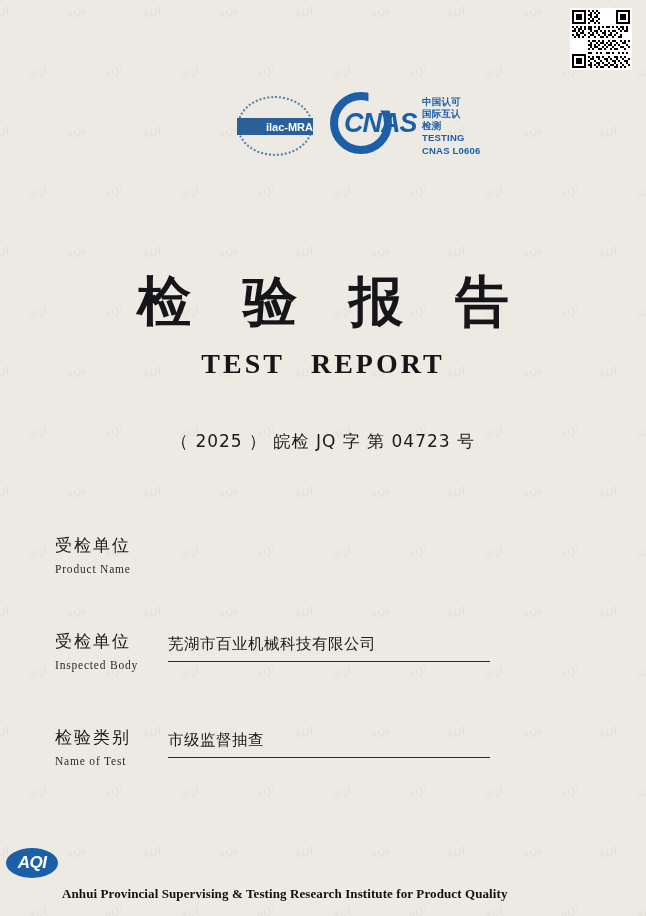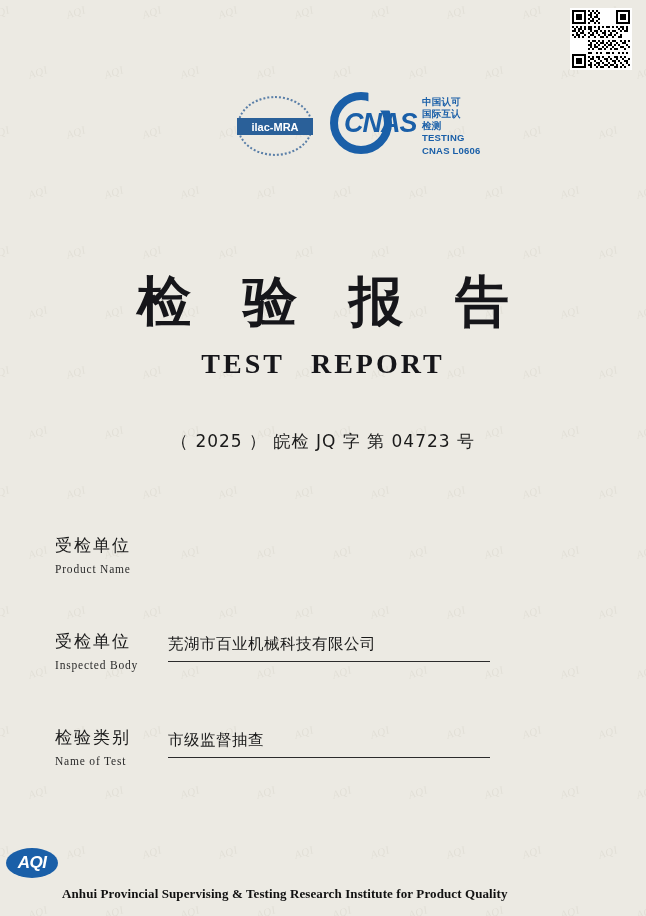--- a/index.html
+++ b/index.html
@@ -120,21 +120,21 @@
   }
   .ilac-band {
     position: absolute;
     left: 0;
     top: 22px;
     width: 76px;
     height: 17px;
     background: #2a6099;
     display: flex;
     align-items: center;
-    justify-content: center;
+    justify-content: flex-end;
     transform: skewX(0deg);
   }
   .ilac-band span {
     font-family: "Liberation Sans", sans-serif;
     font-weight: bold;
     font-size: 11px;
     color: #ffffff;
     letter-spacing: 0px;
   }
 

